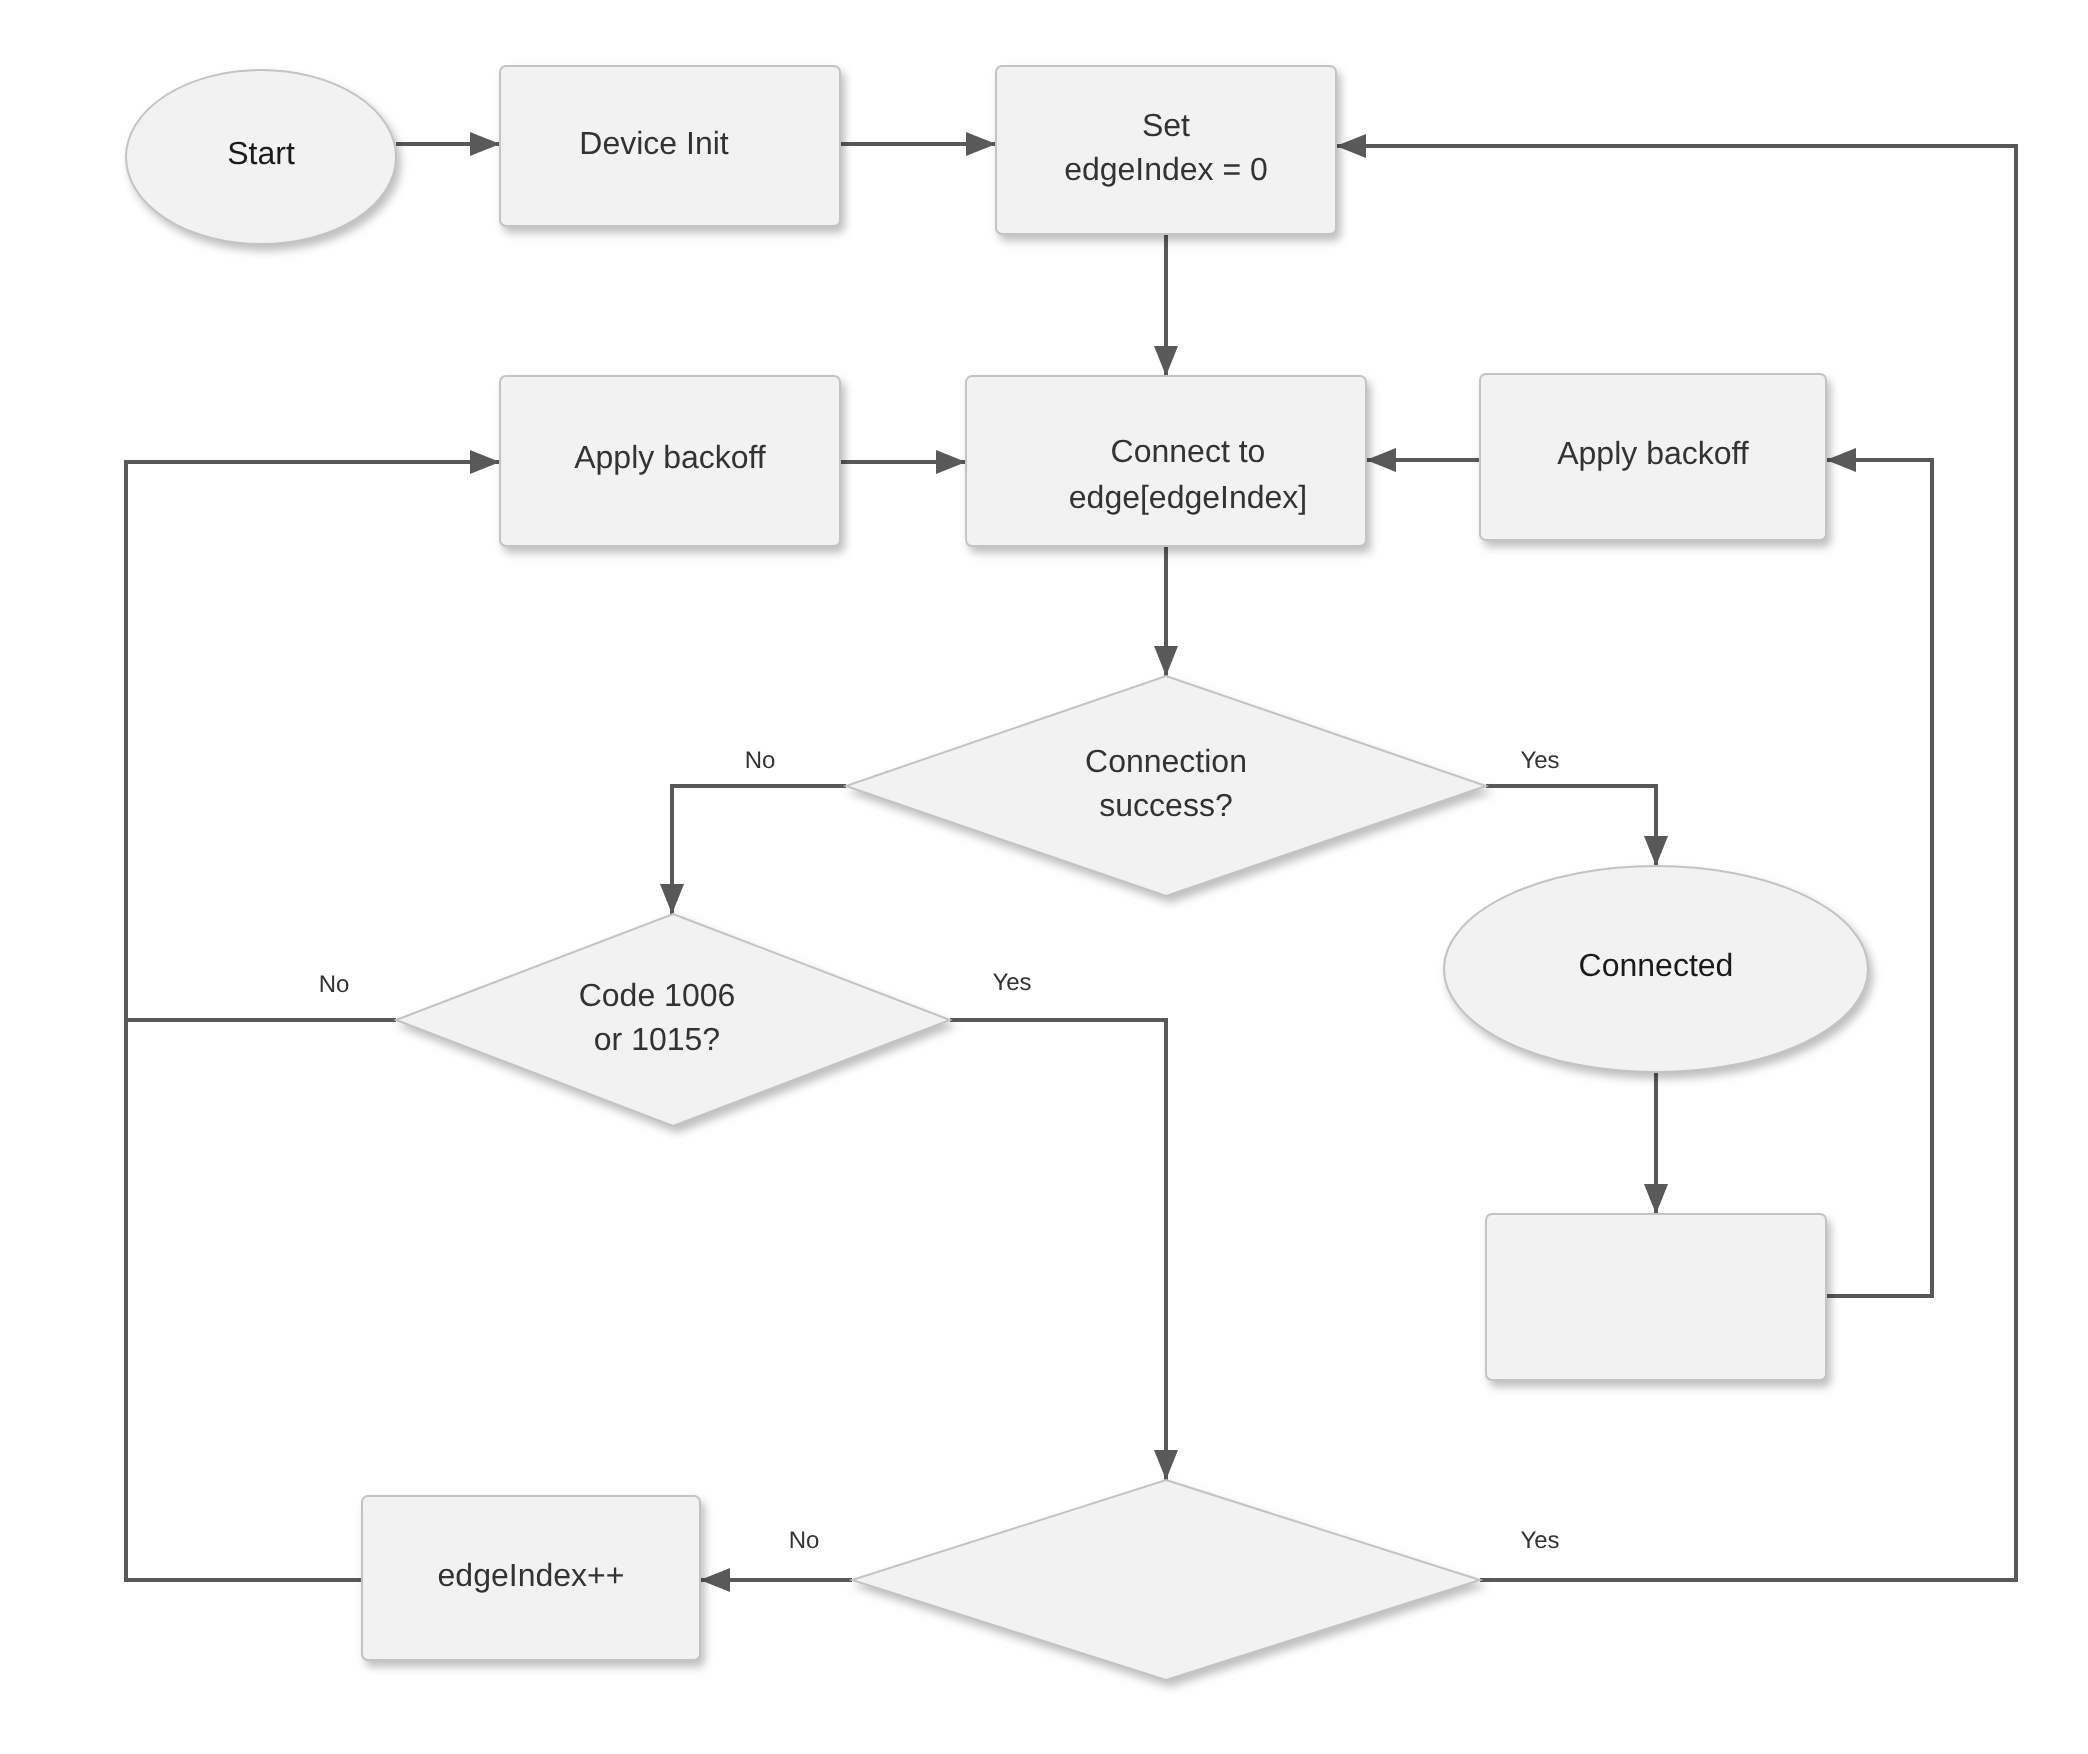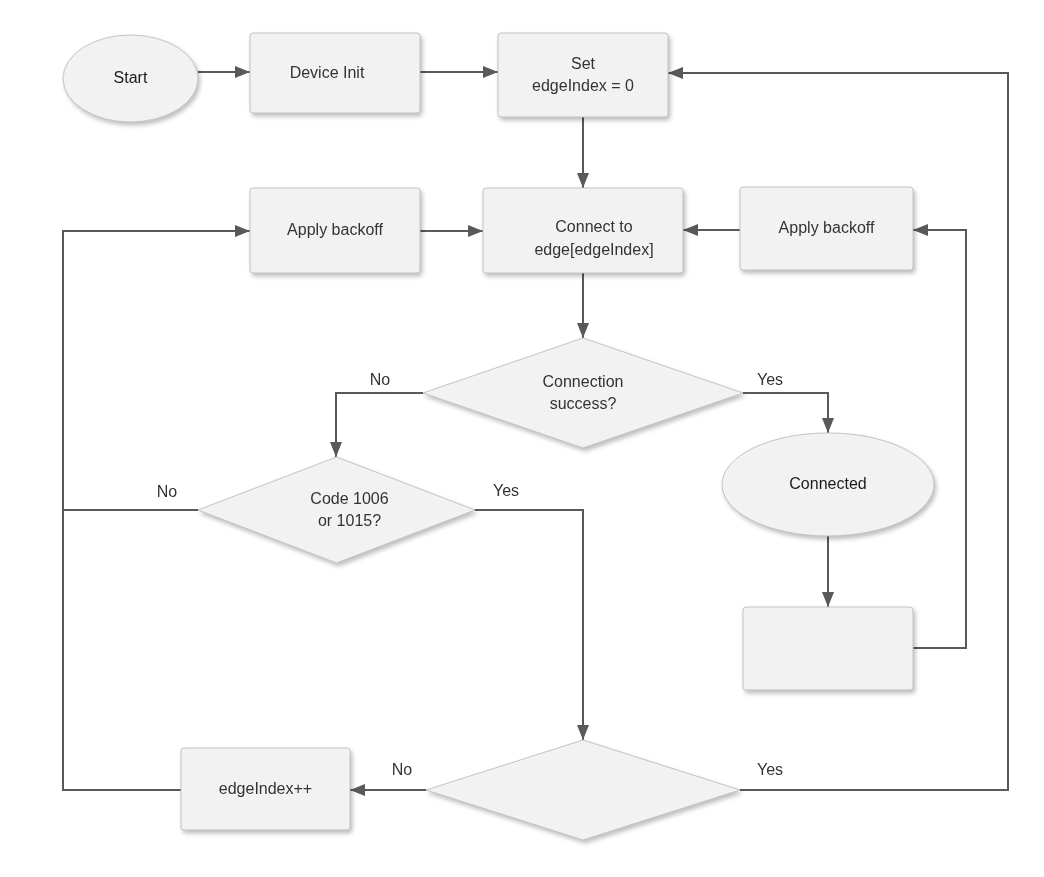--- a/index.html
+++ b/index.html
@@ -38,21 +38,21 @@
     text-align: center;
     font-size: 16px;
     line-height: 1.4;
     color: #333333;
     white-space: pre-line;
   }
   .node-label.bold { font-weight: normal; color: #1a1a1a; }
   .edge-label {
     position: absolute;
     transform: translate(-50%, -50%);
-    font-size: 16px;
+    font-size: 12px;
     color: #333333;
     background: #ffffff;
     padding: 0 2px;
   }
 </style>
 </head>
 <body>
 
 <div id="canvas">
   <svg id="diagram-svg" width="1044" height="877" viewBox="0 0 1044 877">
@@ -103,18 +103,18 @@
       <div class="node-label bold" style="left: 63px; top: 35px; width: 135px; height: 87px;">Start</div>
       <div class="node-label" style="left: 242px; top: 33px; width: 170px; height: 80px;">Device Init</div>
       <div class="node-label" style="left: 498px; top: 33px; width: 170px; height: 84px;">Set
 edgeIndex = 0</div>
       <div class="node-label" style="left: 250px; top: 188px; width: 170px; height: 85px;">Apply backoff</div>
       <div class="node-label" style="left: 483px; top: 204px; width: 200px; height: 69px; margin-left: 11px;">Connect to
 edge[edgeIndex]</div>
       <div class="node-label" style="left: 740px; top: 187px; width: 173px; height: 83px;">Apply backoff</div>
       <div class="node-label" style="left: 423px; top: 338px; width: 320px; height: 110px;">Connection
 success?</div>
-      <div class="node-label" style="left: 211px; top: 457px; width: 277px; height: 106px;">Code 1006
+      <div class="node-label" style="left: 190px; top: 457px; width: 277px; height: 106px;">Code 1006
 or 1015?</div>
       <div class="node-label bold" style="left: 722px; top: 433px; width: 212px; height: 103px;">Connected</div>
       <div class="node-label" style="left: 181px; top: 748px; width: 169px; height: 82px;">edgeIndex++</div>
     </div>
 </div>
 
 </body></html>

